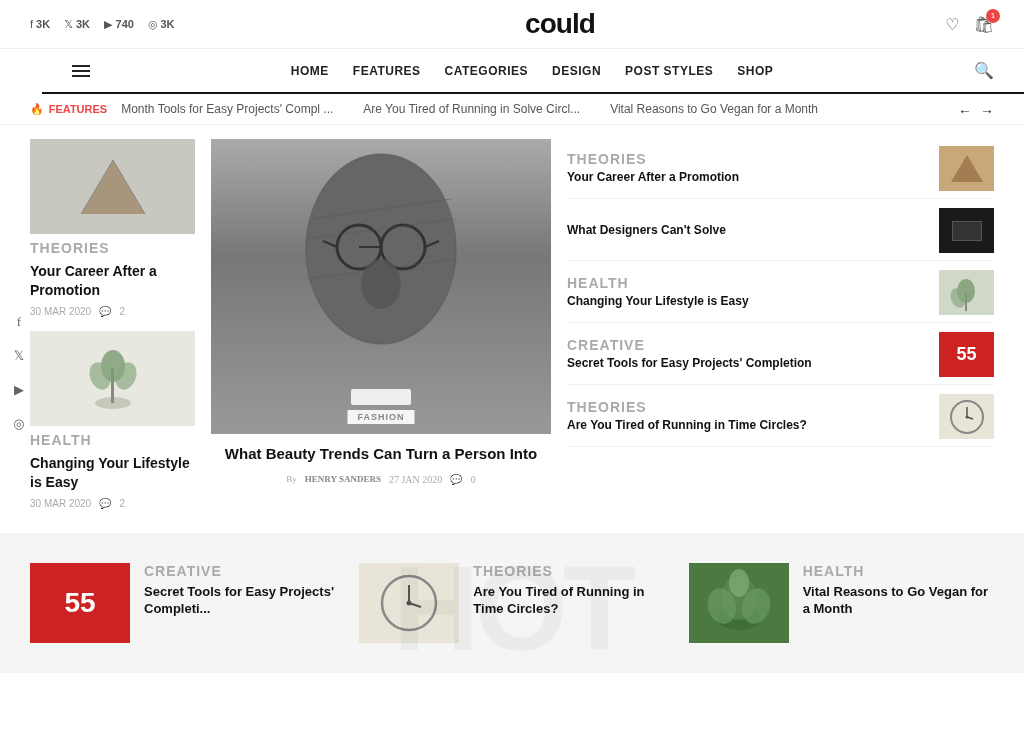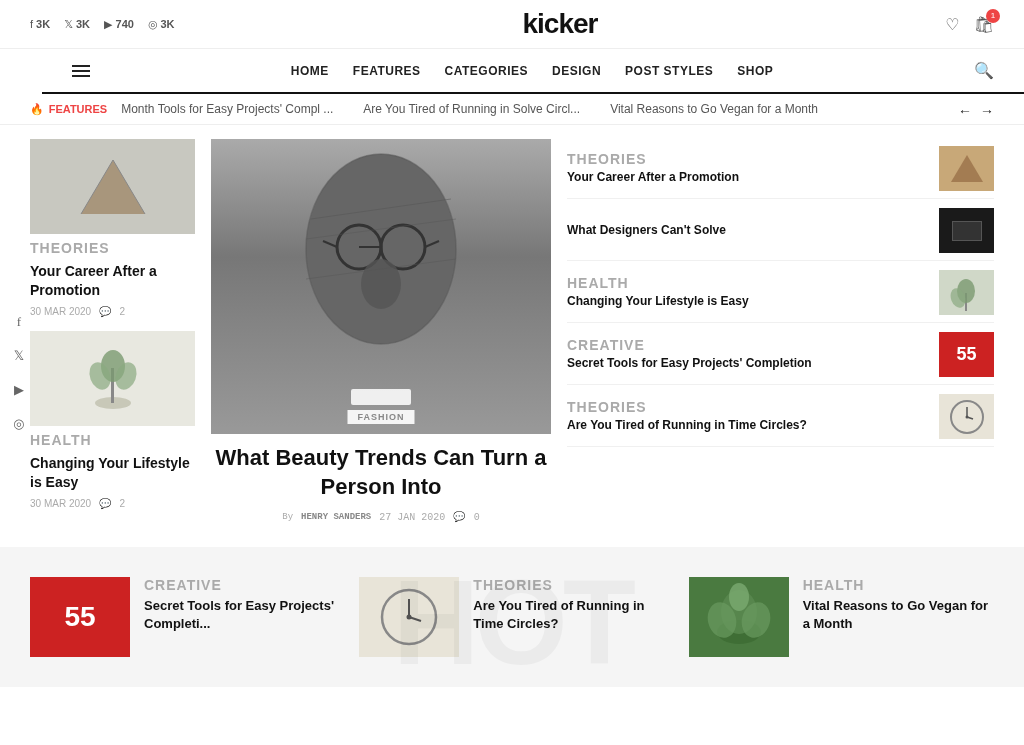--- a/index.html
+++ b/index.html
@@ -51,23 +51,23 @@
     .card-sm { display: flex; flex-direction: column; gap: 6px; }
     .card-img-sm { width: 100%; height: 95px; object-fit: cover; overflow: hidden; }
     .card-img-sm .img-placeholder { width: 100%; height: 95px; }
     .cat-label { font-family: Arial, sans-serif; font-size: 14px; font-weight: 700; letter-spacing: 1px; text-transform: uppercase; color: #aaa; }
     .card-title { font-size: 14px; font-weight: 700; line-height: 1.35; font-family: Arial, sans-serif; color: #111; }
     .card-meta { font-family: Arial, sans-serif; font-size: 10px; color: #aaa; display: flex; gap: 8px; align-items: center; }
 
     
     .center-col { display: flex; flex-direction: column; gap: 10px; }
     .featured-img { width: 100%; height: 295px; overflow: hidden; position: relative; }
-    .featured-title { font-size: 22px; font-weight: 700; text-align: center; line-height: 1.3; font-family: Arial, sans-serif; color: #111; }
+    .featured-title { font-size: 15px; font-weight: 700; text-align: center; line-height: 1.3; font-family: Arial, sans-serif; color: #111; }
     .featured-excerpt { font-size: 12px; color: #888; text-align: center; line-height: 1.5; font-family: Arial, sans-serif; }
-    .featured-meta { font-family: Liberation Mono, monospace; font-size: 10px; color: #aaa; text-align: right; display: flex; gap: 8px; justify-content: center; align-items: center; }
+    .featured-meta { font-family: Liberation Serif, serif; font-size: 10px; color: #aaa; text-align: right; display: flex; gap: 8px; justify-content: center; align-items: center; }
     .featured-meta .author { font-weight: 700; text-transform: uppercase; font-size: 9px; color: #888; }
 
     
     .right-col { display: flex; flex-direction: column; gap: 2px; }
     .right-item { display: flex; gap: 10px; align-items: center; padding: 7px 0; border-bottom: 1px solid #f0f0f0; }
     .right-item-text { flex: 1; display: flex; flex-direction: column; gap: 3px; }
     .right-item-img { width: 55px; height: 45px; overflow: hidden; flex-shrink: 0; }
     .right-item-title { font-family: Arial, sans-serif; font-size: 12px; font-weight: 700; color: #111; line-height: 1.3; }
 
     
@@ -120,21 +120,21 @@
     <div class="social-item">
       <span>▶</span>
       <span class="social-count">740</span>
     </div>
     <div class="social-item">
       <span>◎</span>
       <span class="social-count">3K</span>
     </div>
   </div>
 
-  <div class="site-logo">kicker</div>
+  <div class="site-logo">could</div>
 
   <div class="top-right">
     <span style="font-size:16px;cursor:pointer;">♡</span>
     <div style="position:relative;">
       <span style="font-size:16px;cursor:pointer;">🛍</span>
       <div class="icon-circle" style="width:14px;height:14px;position:absolute;top:-6px;right:-6px;font-size:8px;border-radius:50%;background:#e44;color:#fff;display:flex;align-items:center;justify-content:center;">1</div>
     </div>
   </div>
 </div>
 

